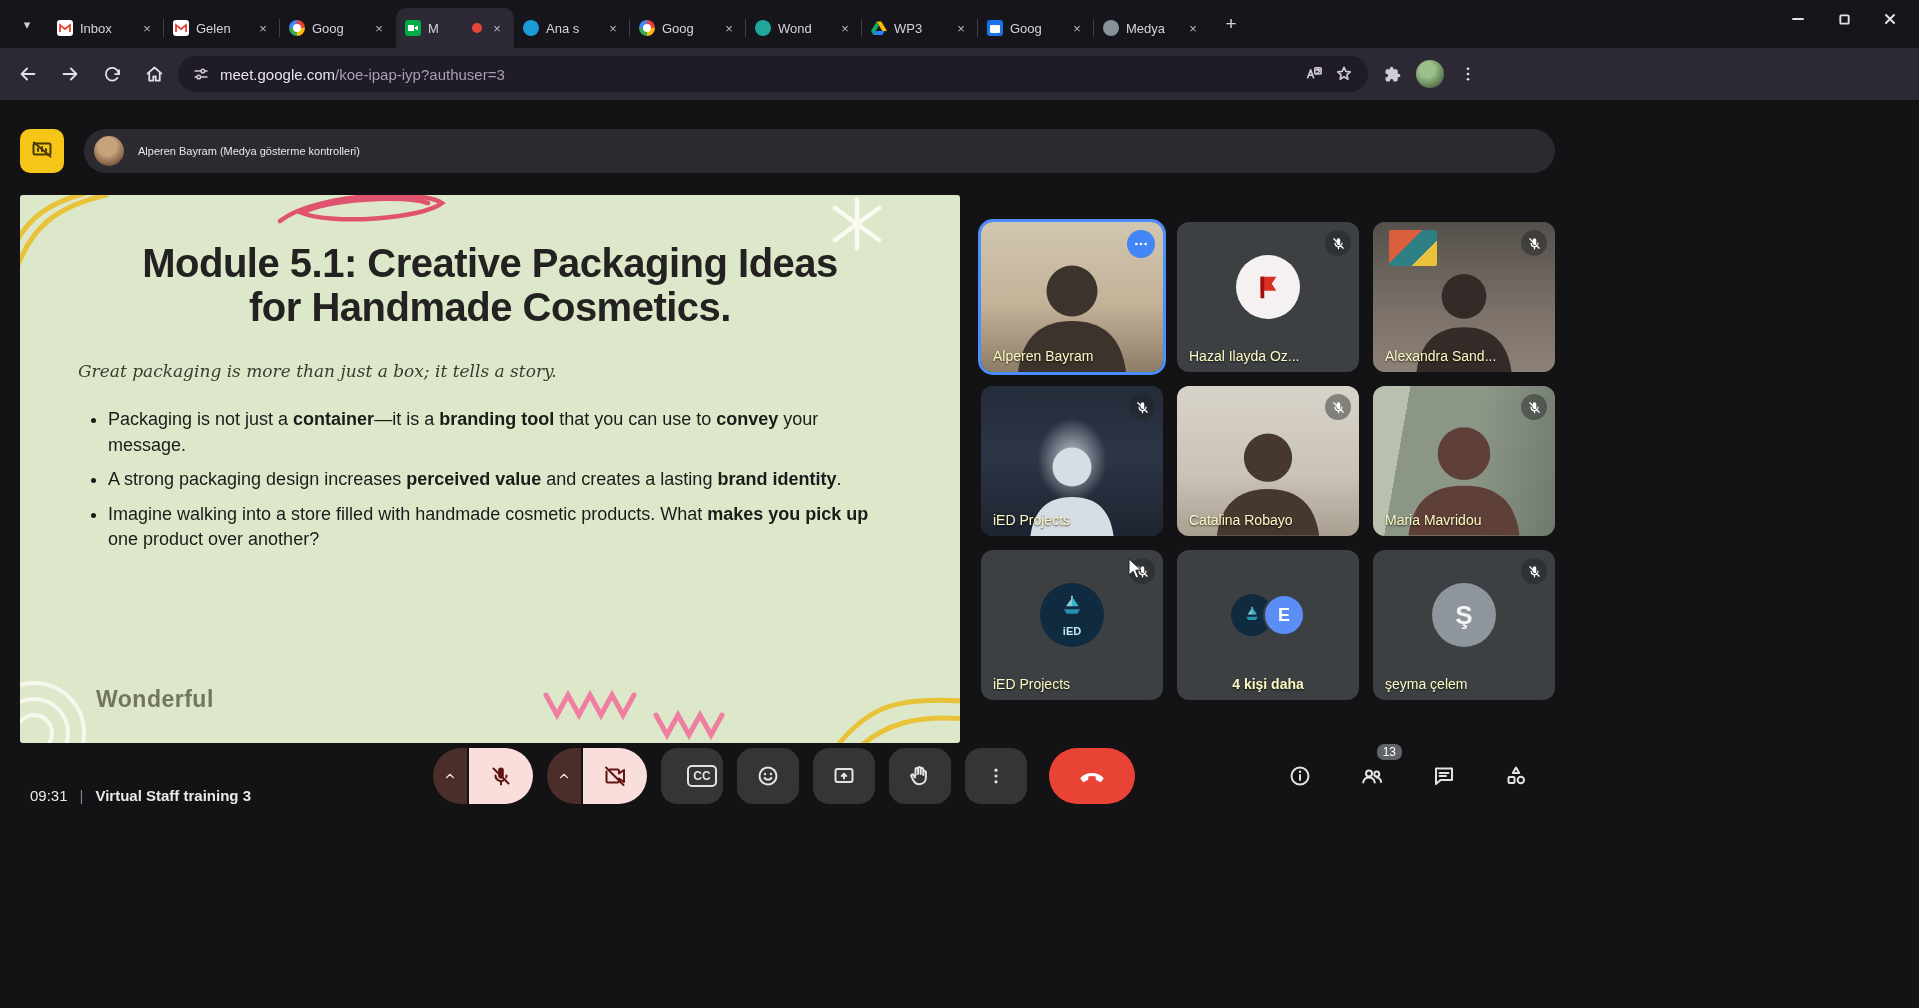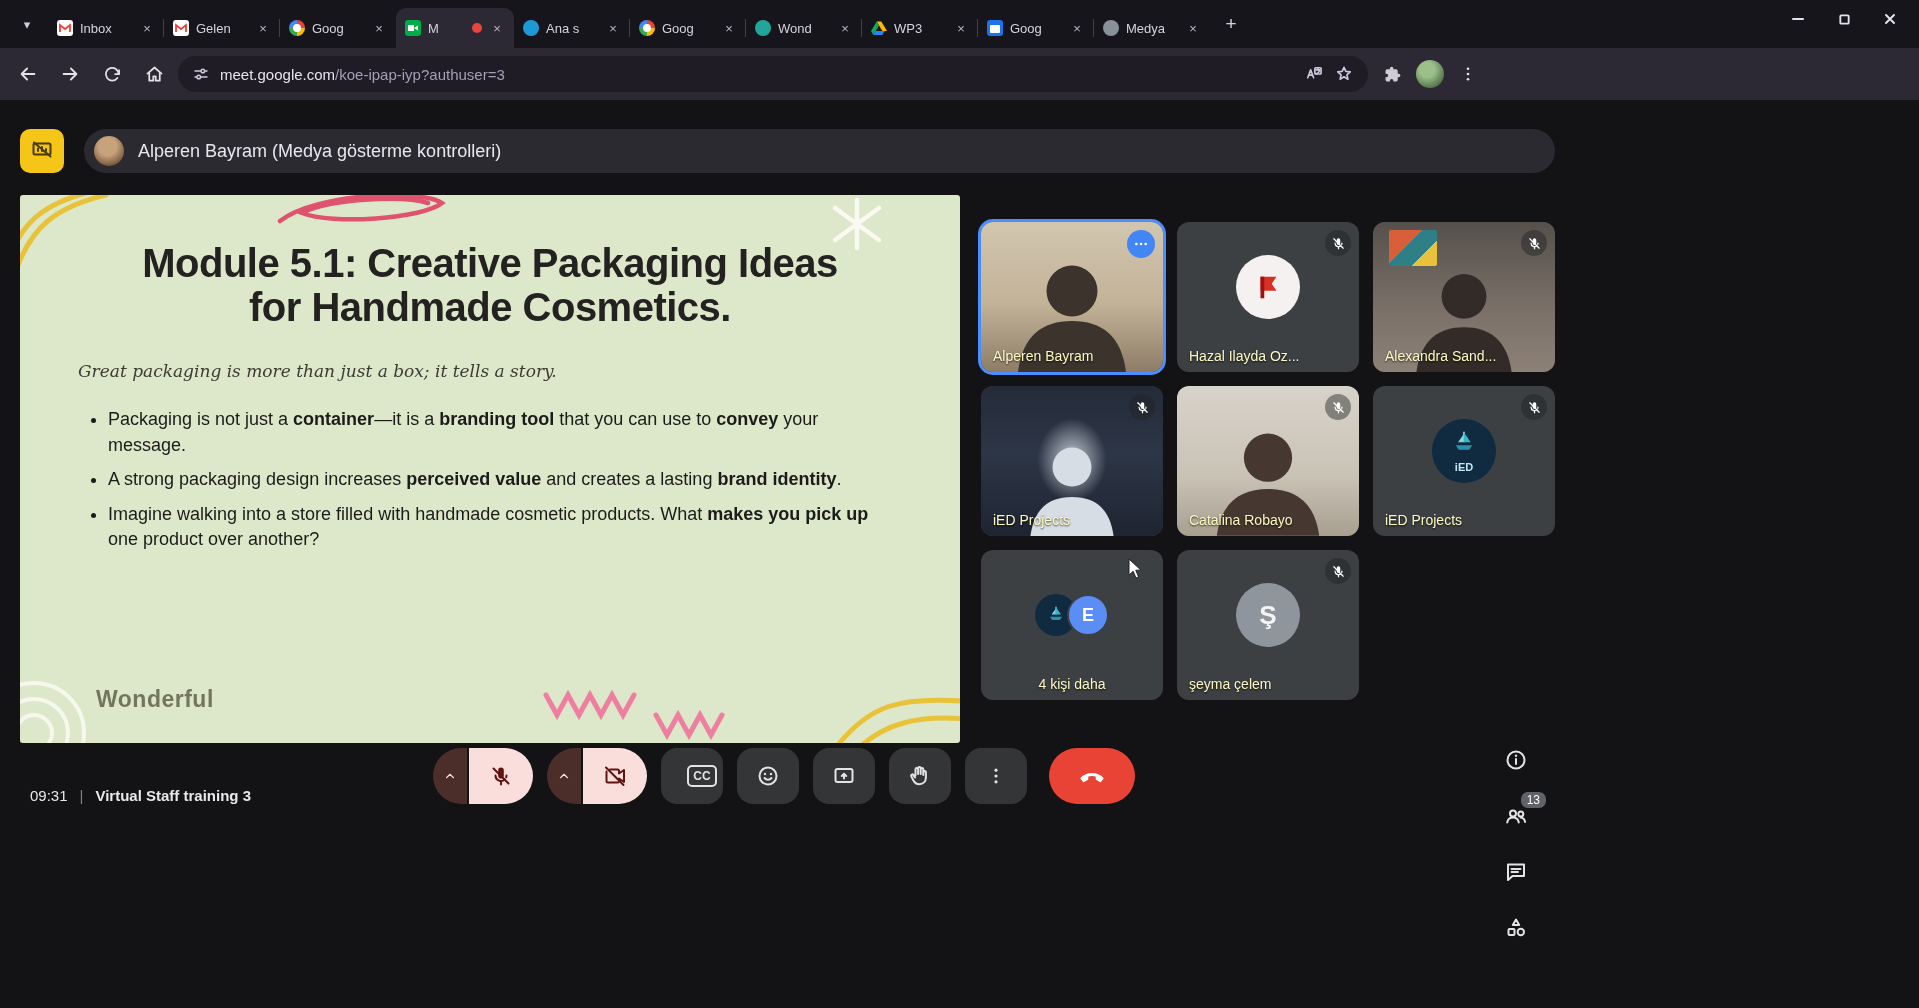--- a/index.html
+++ b/index.html
@@ -49,21 +49,21 @@
   
   .meet { flex:1; position:relative; background:#131215; }
   .meet-inner { position:absolute; left:0; top:0; width:1568px; height:100%; }
 
   .perm-icon { position:absolute; left:20px; top:29px; width:44px; height:44px; background:#f5c518;
                border-radius:10px; display:grid; place-items:center; color:#4a3b00; }
   .banner { position:absolute; left:84px; right:13px; top:29px; height:44px; background:#2c2a31;
             border-radius:24px; display:flex; align-items:center; gap:14px; padding:0 10px; }
   .banner .avatar-sm2 { width:30px; height:30px; border-radius:50%;
       background:radial-gradient(circle at 45% 35%, #c7a37c 0 35%, #7a5a3e 75%, #4a3526 100%); }
-  .banner-text { color:#e9e6ee; font-size:18px; }
+  .banner-text { color:#e9e6ee; font-size:11px; }
 
   
   .slide { position:absolute; left:20px; top:95px; width:940px; height:548px; background:#dde8cb;
            border-radius:3px; overflow:hidden; color:#1f1e1c; }
   .slide-title { margin:46px 70px 0; text-align:center; font-size:40px; font-weight:bold; line-height:1.1;
                  letter-spacing:-0.5px; color:#232220; }
   .slide-sub { margin:32px 0 0 58px; font-family:"DejaVu Serif",serif; font-style:italic; font-size:17px; color:#3c3b31; }
   .slide ul { margin:26px 60px 0 88px; font-size:18px; line-height:1.42; color:#1b1b19; }
   .slide li { margin-bottom:9px; }
   .bseg { font-weight:bold; }
@@ -82,21 +82,21 @@
   .vid-alexandra{ background:linear-gradient(180deg,#55504b 0%,#7b7169 60%,#8d8177 100%); }
   .vid-ied      { background:linear-gradient(180deg,#242b39 0%,#2d3646 45%,#1e2431 100%); }
   .vid-catalina { background:linear-gradient(180deg,#d8d3ca 0%,#c9c2b5 60%,#a89f90 100%); }
   .vid-maria    { background:linear-gradient(100deg,#b9c0ae 0 18%,#8c9687 18% 55%,#6f7a6e 100%); }
   .painting { position:absolute; left:16px; top:8px; width:48px; height:36px; border-radius:2px;
               background:linear-gradient(135deg,#d95f3b 0 40%,#2e7f86 40% 70%,#e8c23a 70% 100%); }
   .glow { position:absolute; left:50%; top:16px; transform:translateX(-50%); width:96px; height:116px;
           background:radial-gradient(closest-side, rgba(224,230,240,0.85), rgba(224,230,240,0) 72%); }
   .pname { position:absolute; left:12px; bottom:8px; color:#fef9c3; font-size:14px;
            text-shadow:0 1px 2px rgba(0,0,0,0.75); white-space:nowrap; }
-  .pname.center { left:0; right:0; text-align:center; }
+  .pname.center { left:0; right:0; text-align:center;font-weight:bold; }
   .mutebadge { position:absolute; top:8px; right:8px; width:26px; height:26px; border-radius:50%;
                background:rgba(32,33,36,0.45); display:grid; place-items:center; color:#fff; }
   .menubtn { position:absolute; top:8px; right:8px; width:28px; height:28px; border-radius:50%;
              background:#4285f4; display:grid; place-items:center; color:#fff; }
   .avatar-wrap { position:absolute; inset:0; display:grid; place-items:center; padding-bottom:20px; }
   .big-avatar { width:64px; height:64px; border-radius:50%; display:flex; flex-direction:column;
                 align-items:center; justify-content:center; }
   .av-white { background:#f4f1f0; }
   .av-navy  { background:#102a40; }
   .av-grey  { background:#8e959c; color:#f4f4f4; font-size:26px; font-weight:bold; }
@@ -118,21 +118,21 @@
   .split { display:flex; }
   .chev { width:34px; height:56px; border-radius:28px 0 0 28px; background:#4b2d2a; display:grid;
           place-items:center; color:#f2dede; margin-right:2px; }
   .mainbtn { width:64px; height:56px; border-radius:0 28px 28px 0; background:#f9dedc; color:#601410;
              display:grid; place-items:center; }
   .btn-dark { width:62px; height:56px; border-radius:16px; background:#333537; color:#e3e3e3;
               display:grid; place-items:center; }
   .cc-box { border:2px solid #e3e3e3; border-radius:5px; font-size:12px; font-weight:bold; padding:2px 4px;margin-left:20px; }
   .endcall { width:86px; height:56px; border-radius:28px; background:#e94335; display:grid;
              place-items:center; margin-left:8px; }
-  .bb-right { position:absolute; right:32px; top:0; height:56px; display:flex; align-items:center; gap:32px;flex-direction:column; }
+  .bb-right { position:absolute; right:32px; top:0; height:56px; display:flex; align-items:center; gap:32px; }
   .iconbtn { width:40px; height:40px; display:grid; place-items:center; color:#e3e3e3; position:relative; }
   .count-badge { position:absolute; top:-12px; right:-10px; background:#5f6368; color:#fff; font-size:12px;
                  border-radius:7px; padding:1px 6px; }
 
   .cursor { position:absolute; left:1128px; top:458px; z-index:50; }
 </style>
 </head>
 <body>
 
 <div class="window">
@@ -451,20 +451,37 @@
             <svg width="15" height="15" viewBox="0 0 24 24">
                 <path d="M12 14.5a2.8 2.8 0 0 0 2.8-2.8V6.3a2.8 2.8 0 0 0-5.6 0v5.4A2.8 2.8 0 0 0 12 14.5z" fill="currentColor"></path>
                 <path class="si" d="M6.5 11.5a5.5 5.5 0 0 0 9.4 3.9M17.5 11.5a5.4 5.4 0 0 1-.3 1.8"></path>
                 <line class="si" x1="12" y1="17" x2="12" y2="20.5"></line>
                 <line class="si" x1="4.5" y1="4.5" x2="19.5" y2="19.5"></line>
               </svg>
           </div>
           <div class="pname">Catalina Robayo</div>
         </div>
 
+        <div class="tile">
+          <div class="vid vid-maria">
+            <svg class="sil" width="146" height="118" viewBox="0 0 100 80" style="color:#5e4038">
+                <circle cx="50" cy="24" r="18" fill="currentColor"></circle>
+                <path d="M12 80c3-25 17-34 38-34s35 9 38 34z" fill="currentColor"></path>
+              </svg>
+          </div>
+          <div class="mutebadge">
+            <svg width="15" height="15" viewBox="0 0 24 24">
+                <path d="M12 14.5a2.8 2.8 0 0 0 2.8-2.8V6.3a2.8 2.8 0 0 0-5.6 0v5.4A2.8 2.8 0 0 0 12 14.5z" fill="currentColor"></path>
+                <path class="si" d="M6.5 11.5a5.5 5.5 0 0 0 9.4 3.9M17.5 11.5a5.4 5.4 0 0 1-.3 1.8"></path>
+                <line class="si" x1="12" y1="17" x2="12" y2="20.5"></line>
+                <line class="si" x1="4.5" y1="4.5" x2="19.5" y2="19.5"></line>
+              </svg>
+          </div>
+          <div class="pname">Maria Mavridou</div>
+        </div>
 
         <div class="tile">
           <div class="avatar-wrap">
             <div class="big-avatar av-navy">
               <svg width="30" height="26" viewBox="0 0 40 34">
                   <path d="M20 2v14" stroke="#bfeaf2" stroke-width="2"></path>
                   <path d="M20 3l9 13H20z" fill="#35b6c9"></path>
                   <path d="M19 6 12 16h7z" fill="#7fd4e0"></path>
                   <path d="M9 20h22l-4 6H13z" fill="#2b90ad"></path>
                 </svg>

